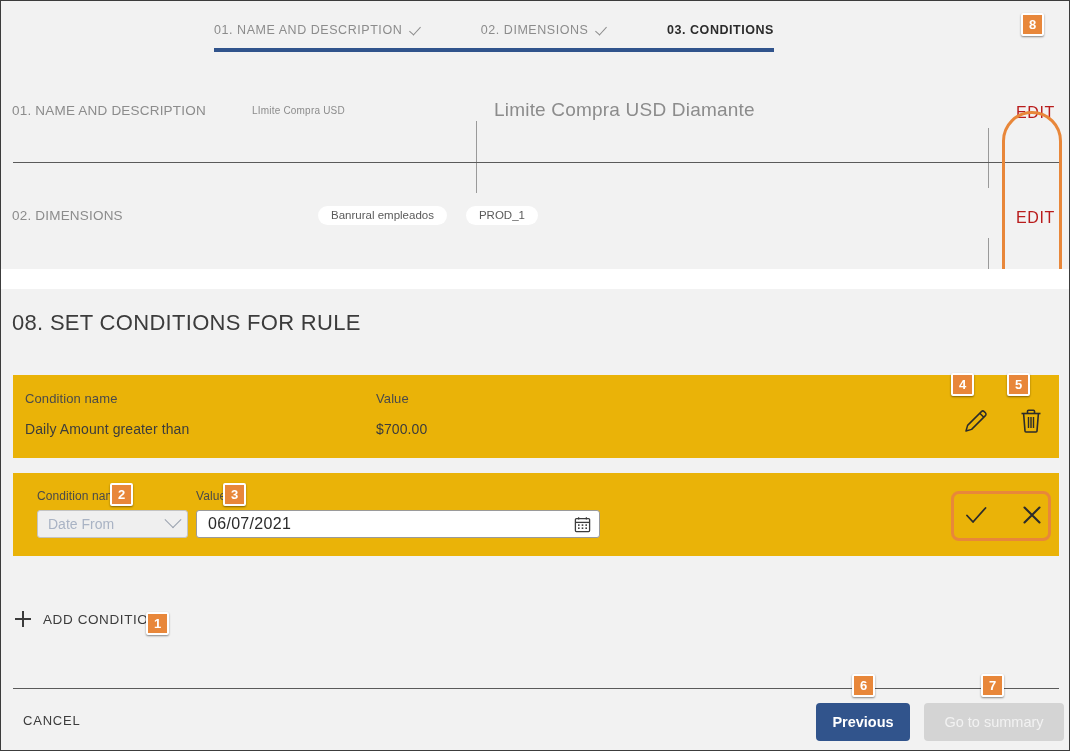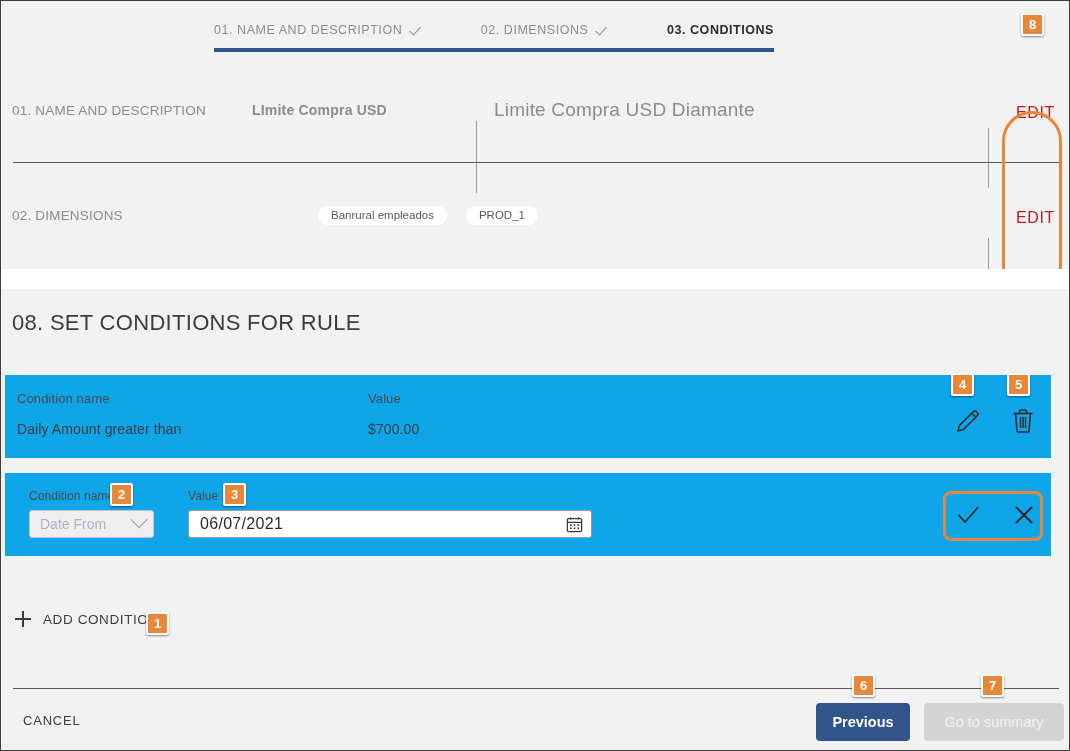--- a/index.html
+++ b/index.html
@@ -106,24 +106,23 @@
   .s-label {
     position: absolute;
     left: 11px;
     font-size: 13.5px;
     color: #8c8c8c;
     letter-spacing: .2px;
   }
   .s-col2 {
     position: absolute;
     left: 251px;
-    font-size: 14px;
+    font-size: 10px;
     color: #8c8c8c;
     letter-spacing: .2px;
-    font-weight: bold;
   }
   .s-col3 {
     position: absolute;
     left: 493px;
     font-size: 19px;
     color: #8c8c8c;
     letter-spacing: .2px;
   }
   .vline {
     position: absolute;
@@ -197,23 +196,23 @@
     top: 21px;
     font-size: 22px;
     color: #3c3c3c;
     letter-spacing: .3px;
     font-weight: normal;
     margin: 0;
   }
 
   .card {
     position: absolute;
-    left: 4px;
+    left: 12px;
     width: 1046px;
-    background: #0ea5e9;
+    background: #eab308;
     box-sizing: border-box;
   }
   .card-view { top: 86px; height: 83px; }
   .card-edit { top: 184px; height: 83px; }
 
   .col-cond { position: absolute; left: 12px; }
   .col-val  { position: absolute; left: 363px; }
 
   .head-txt {
     font-size: 13px;
@@ -246,21 +245,21 @@
     color: #4a4a4a;
     letter-spacing: .1px;
   }
   .lbl-cond { left: 24px; top: 16px; }
   .lbl-val  { left: 183px; top: 16px; }
 
   .select-box {
     position: absolute;
     left: 24px;
     top: 37px;
-    width: 125px;
+    width: 151px;
     height: 28px;
     background: #efefef;
     border: 1px solid #c3c3c3;
     border-radius: 3px;
     box-sizing: border-box;
     display: flex;
     align-items: center;
     padding: 0 8px 0 10px;
     color: #a9b3c4;
     font-size: 14px;

